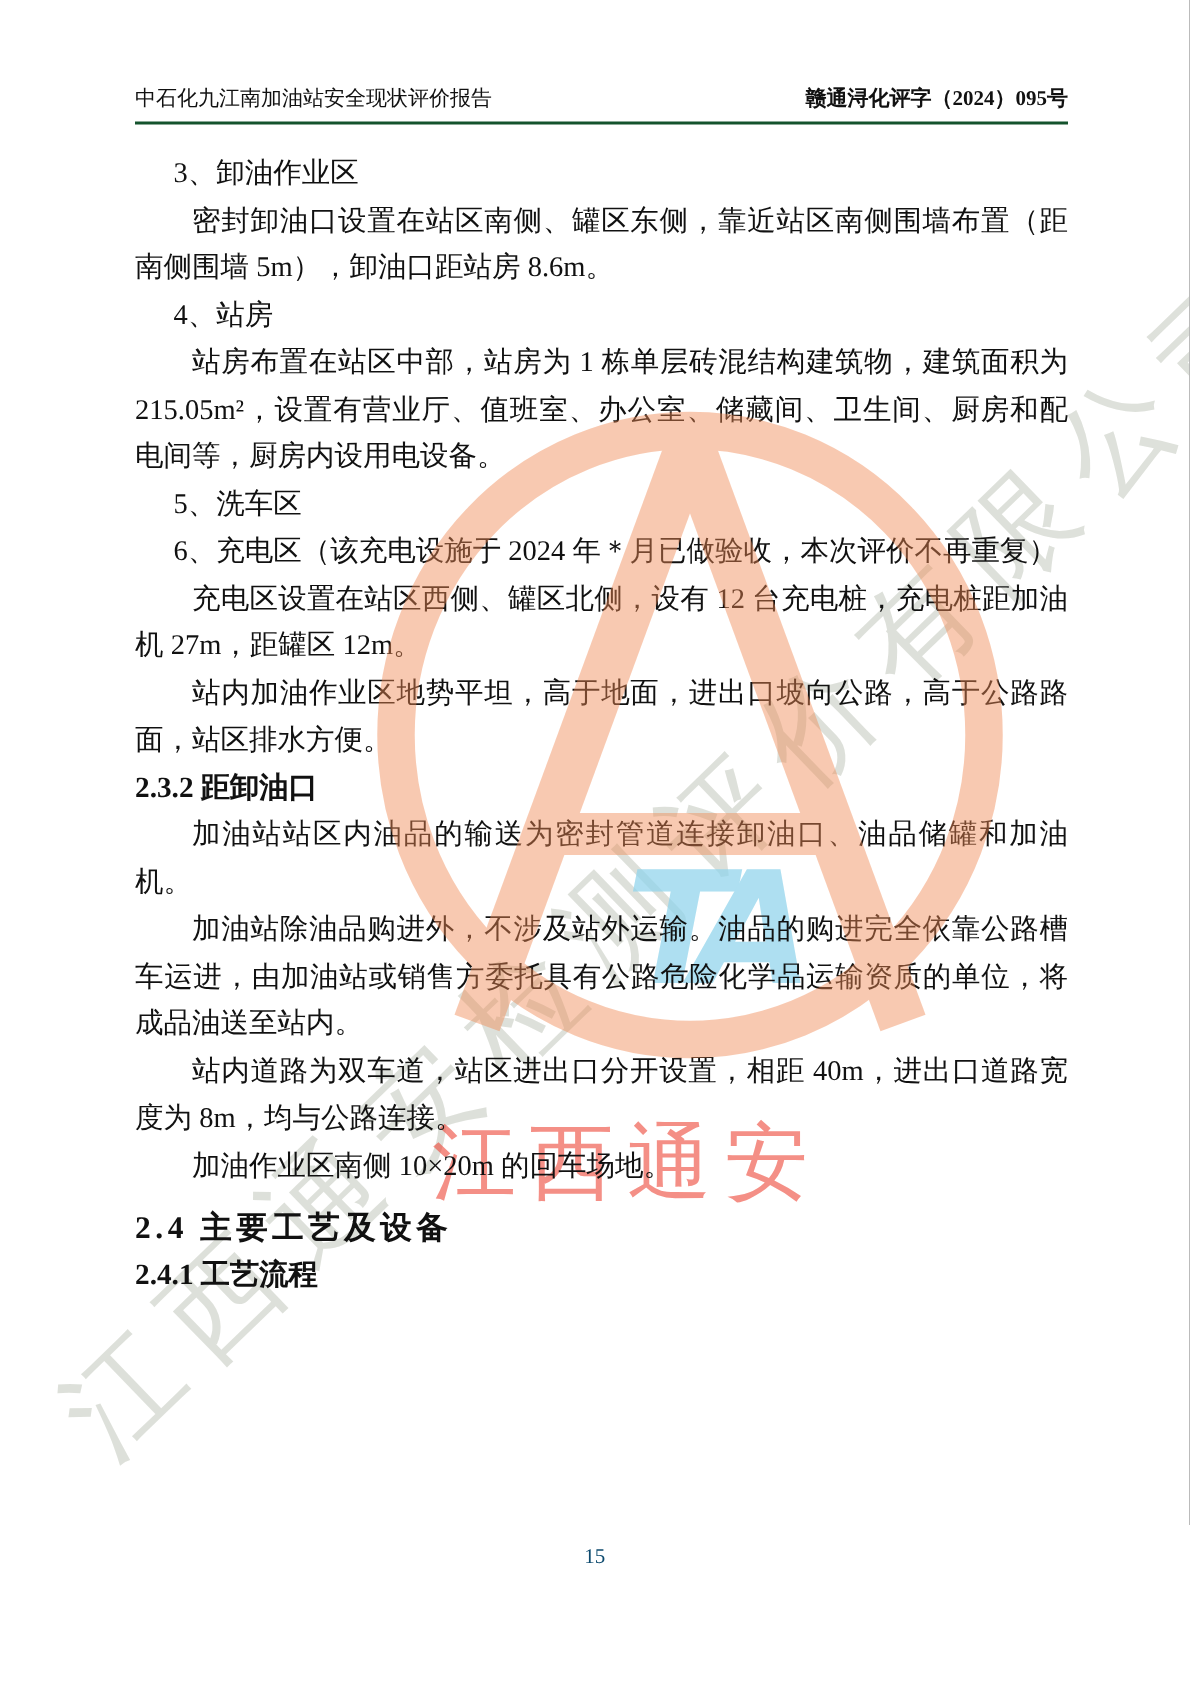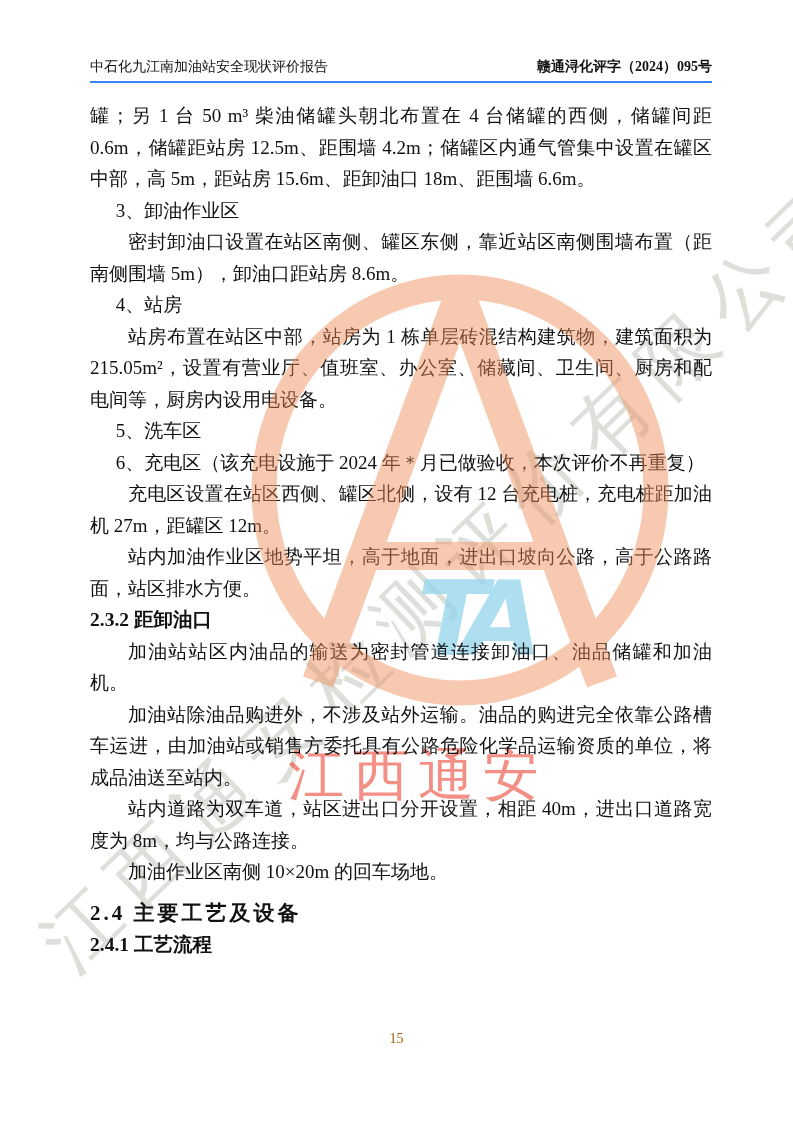--- a/index.html
+++ b/index.html
@@ -9,21 +9,21 @@
     background:#ffffff;
     margin:0 auto;
     overflow:hidden;
     font-family:"Liberation Serif","DejaVu Serif",serif;
     color:#111;
   }
   
   .header{
     position:absolute;left:90px;top:58px;width:622px;
     display:flex;justify-content:space-between;align-items:flex-end;
-    border-bottom:2px solid #3b82f6;
+    border-bottom:2px solid #14532d;
     padding-bottom:5px;
     font-size:14px;line-height:18px;
     z-index:2;
   }
   .header .hr-right{font-weight:bold;}
   
   .body-text{
     position:absolute;left:90px;top:100px;width:622px;
     font-size:19px;line-height:31.5px;
     text-align:justify;
@@ -33,21 +33,21 @@
   .p-cont{text-indent:0;}
   .p-ind{text-indent:2em;}
   .p-item{text-indent:1.35em;}
   .h-232{font-weight:bold;font-size:19.5px;text-indent:0;}
   .h-24{font-weight:bold;font-size:21px;text-indent:0;letter-spacing:3px;margin-top:10px !important;}
   .h-241{font-weight:bold;font-size:19.5px;text-indent:0;}
   .h-flow{font-weight:bold;font-size:19.5px;text-indent:2.95em;}
   
   .footer{
     position:absolute;left:0;top:1031px;width:100%;
-    text-align:center;font-size:14px;color:#a16207;
+    text-align:center;font-size:14px;color:#0c4a6e;
     z-index:2;
   }
   
   .wm-diag{
     position:absolute;left:20px;top:920px;
     transform:rotate(-44deg);transform-origin:0 0;
     font-size:76px;letter-spacing:16px;white-space:nowrap;
     color:#99a28f;opacity:0.32;
     z-index:0;pointer-events:none;
     font-family:"Liberation Serif","DejaVu Serif",serif;
@@ -82,21 +82,20 @@
   <div class="wm-blue">TA</div>
 
   <div class="wm-stamp">江西通安</div>
 
   <div class="header">
     <span class="hr-left">中石化九江南加油站安全现状评价报告</span>
     <span class="hr-right">赣通浔化评字（2024）095号</span>
   </div>
 
   <div class="body-text">
-    <p class="p-cont">罐；另 1 台 50 m³ 柴油储罐头朝北布置在 4 台储罐的西侧，储罐间距 0.6m，储罐距站房 12.5m、距围墙 4.2m；储罐区内通气管集中设置在罐区中部，高 5m，距站房 15.6m、距卸油口 18m、距围墙 6.6m。</p>
     <p class="p-item">3、卸油作业区</p>
     <p class="p-ind">密封卸油口设置在站区南侧、罐区东侧，靠近站区南侧围墙布置（距南侧围墙 5m），卸油口距站房 8.6m。</p>
     <p class="p-item">4、站房</p>
     <p class="p-ind">站房布置在站区中部，站房为 1 栋单层砖混结构建筑物，建筑面积为 215.05m²，设置有营业厅、值班室、办公室、储藏间、卫生间、厨房和配电间等，厨房内设用电设备。</p>
     <p class="p-item">5、洗车区</p>
     <p class="p-item">6、充电区（该充电设施于 2024 年＊月已做验收，本次评价不再重复）</p>
     <p class="p-ind">充电区设置在站区西侧、罐区北侧，设有 12 台充电桩，充电桩距加油机 27m，距罐区 12m。</p>
     <p class="p-ind">站内加油作业区地势平坦，高于地面，进出口坡向公路，高于公路路面，站区排水方便。</p>
     <p class="h-232">2.3.2 距卸油口</p>
     <p class="p-ind">加油站站区内油品的输送为密封管道连接卸油口、油品储罐和加油机。</p>

